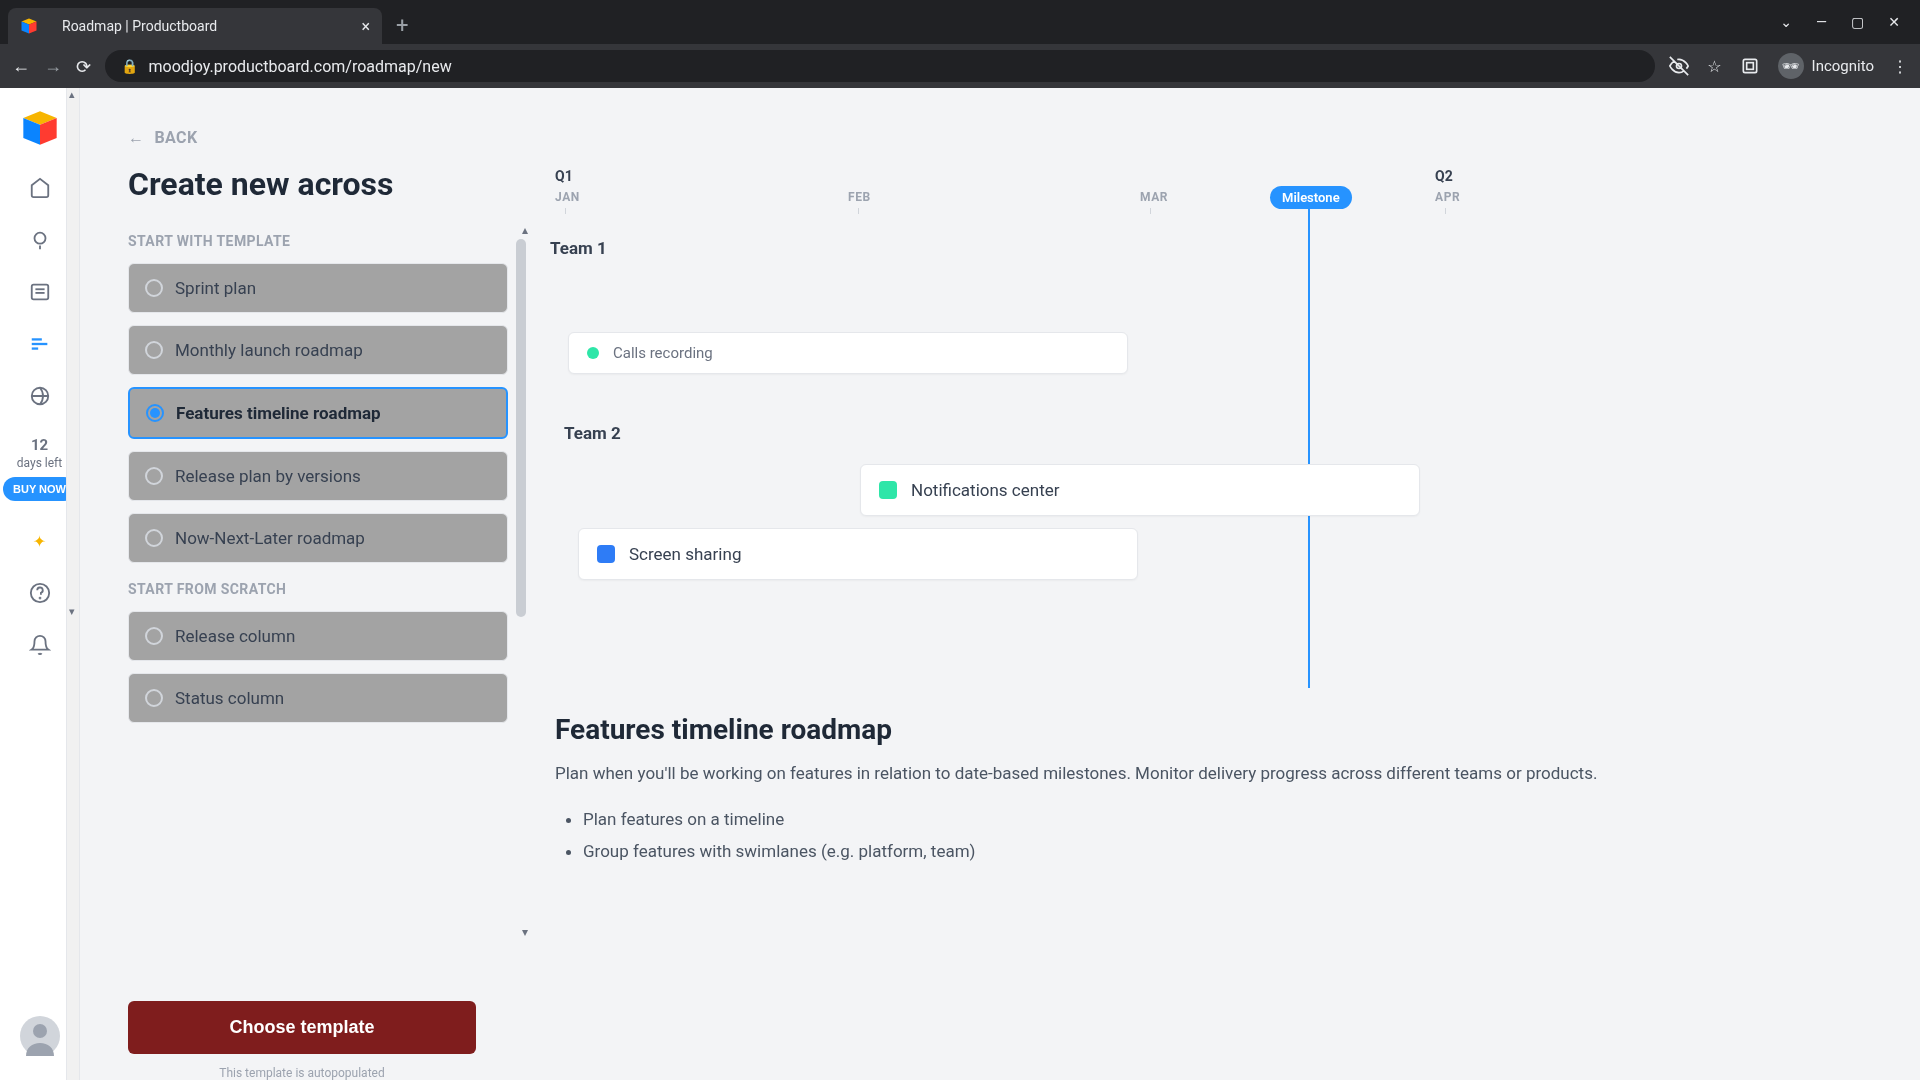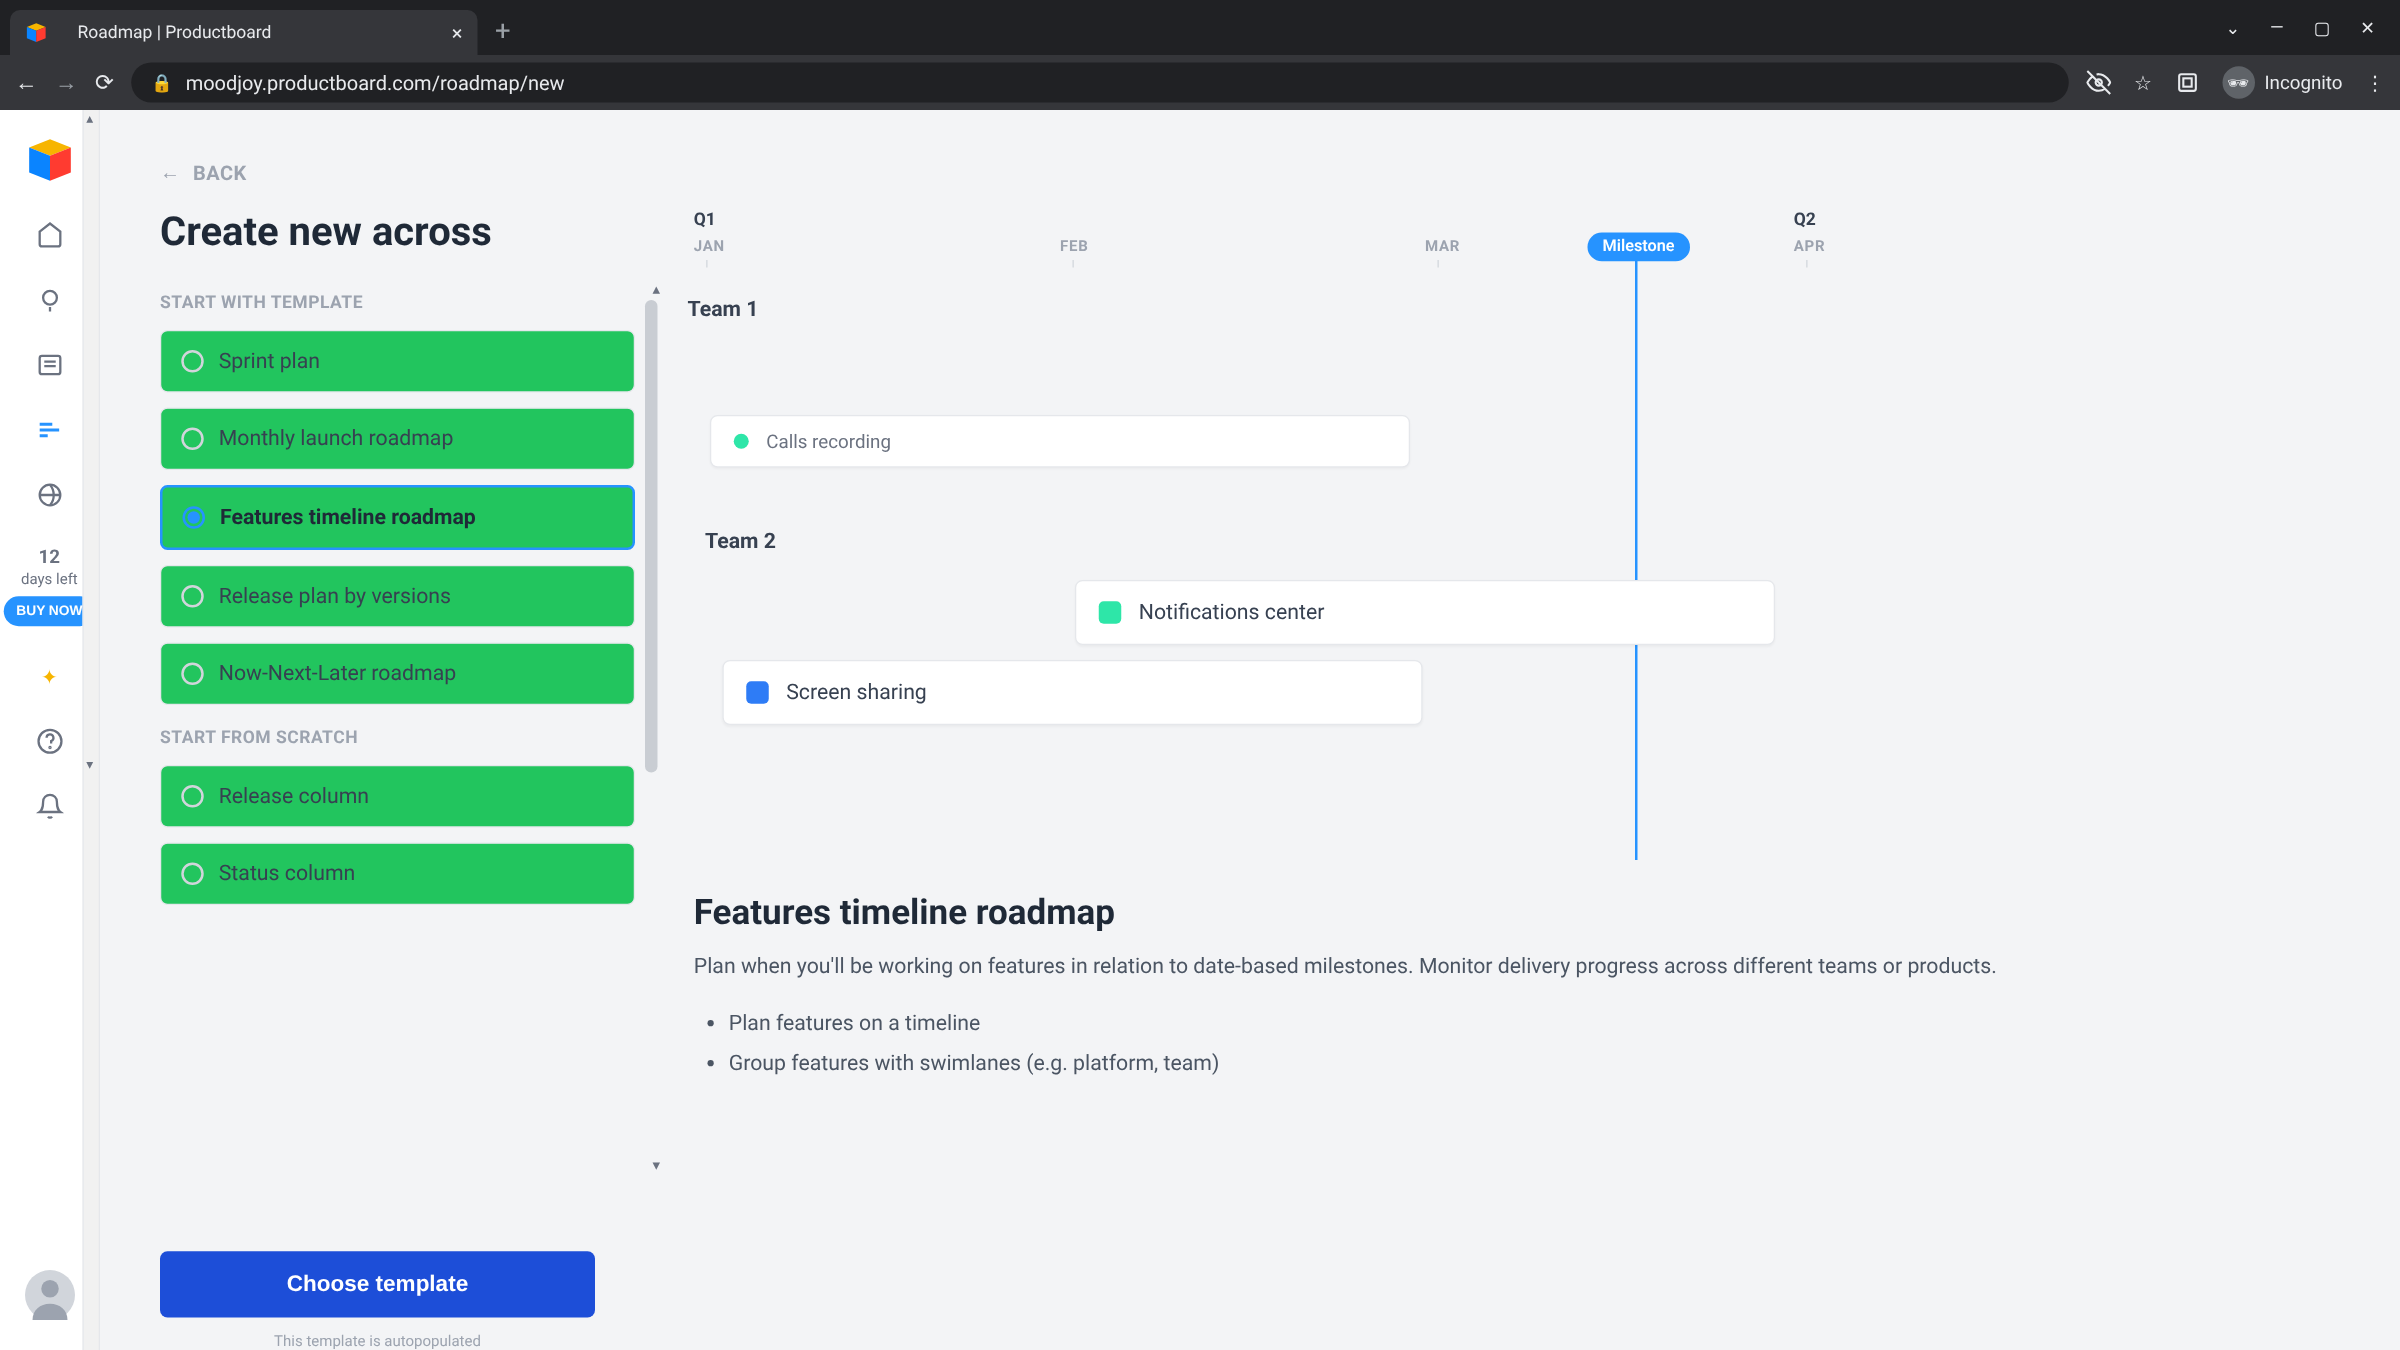--- a/index.html
+++ b/index.html
@@ -45,27 +45,27 @@
   .page-title { font-size: 32px; font-weight: 700; color: #1f2937; margin-bottom: 30px; }
 
   .template-scroll { position: relative; flex: 1; }
   .template-scroll-inner { height: 520px; overflow: hidden; padding-right: 18px; }
   .template-scrollbar { position: absolute; right: 0; top: 6px; width: 10px; height: 378px; background: #c9cdd3; border-radius: 5px; }
   .template-scroll-arrow { position:absolute; right: -2px; font-size:12px; color:#6b7280; }
   .tsa-up { top:-10px; }
   .tsa-down { bottom:42px; }
 
   .section-label { font-size: 14px; font-weight: 700; color: #9ca3af; letter-spacing: 0.4px; margin-bottom: 14px; }
-  .template-item { display: flex; align-items: center; gap: 12px; background: #22c55e; border: 1px solid #e5e7eb; border-radius: 6px; padding: 14px 16px; margin-bottom: 12px; cursor: pointer; font-size: 17px; color: #374151; }
+  .template-item { display: flex; align-items: center; gap: 12px; background: #a3a3a3; border: 1px solid #e5e7eb; border-radius: 6px; padding: 14px 16px; margin-bottom: 12px; cursor: pointer; font-size: 17px; color: #374151; }
   .template-item.selected { border: 2px solid #2693ff; font-weight: 700; color: #1f2937; }
   .radio { width: 18px; height: 18px; border: 2px solid #d1d5db; border-radius: 50%; flex-shrink: 0; display: flex; align-items: center; justify-content: center; }
   .template-item.selected .radio { border-color: #2693ff; }
   .template-item.selected .radio::after { content: ''; width: 10px; height: 10px; background: #2693ff; border-radius: 50%; }
 
-  .choose-btn { background: #1d4ed8; color: #fff; border: none; border-radius: 6px; font-size: 18px; font-weight: 600; padding: 16px 0; width: 348px; margin-top: 20px; cursor: pointer; }
+  .choose-btn { background: #7f1d1d; color: #fff; border: none; border-radius: 6px; font-size: 18px; font-weight: 600; padding: 16px 0; width: 348px; margin-top: 20px; cursor: pointer; }
   .autopop-note { color: #9ca3af; font-size: 12px; text-align: center; width: 348px; margin-top: 12px; }
 
   
   .preview-col { flex: 1; padding: 80px 40px 0 0; }
   .timeline { position: relative; height: 520px; }
   .tl-header { position: relative; height: 40px; }
   .tl-q { position: absolute; top: 0; font-size: 14px; font-weight: 700; color: #374151; }
   .tl-month { position: absolute; top: 22px; font-size: 12px; font-weight: 700; color: #9ca3af; letter-spacing: 0.6px; }
   .tl-tick { position: absolute; top: 40px; width: 1px; height: 6px; background: #d1d5db; }
   .milestone-badge { position: absolute; top: 18px; background: #2693ff; color: #fff; font-size: 13px; font-weight: 600; padding: 4px 12px; border-radius: 12px; }

